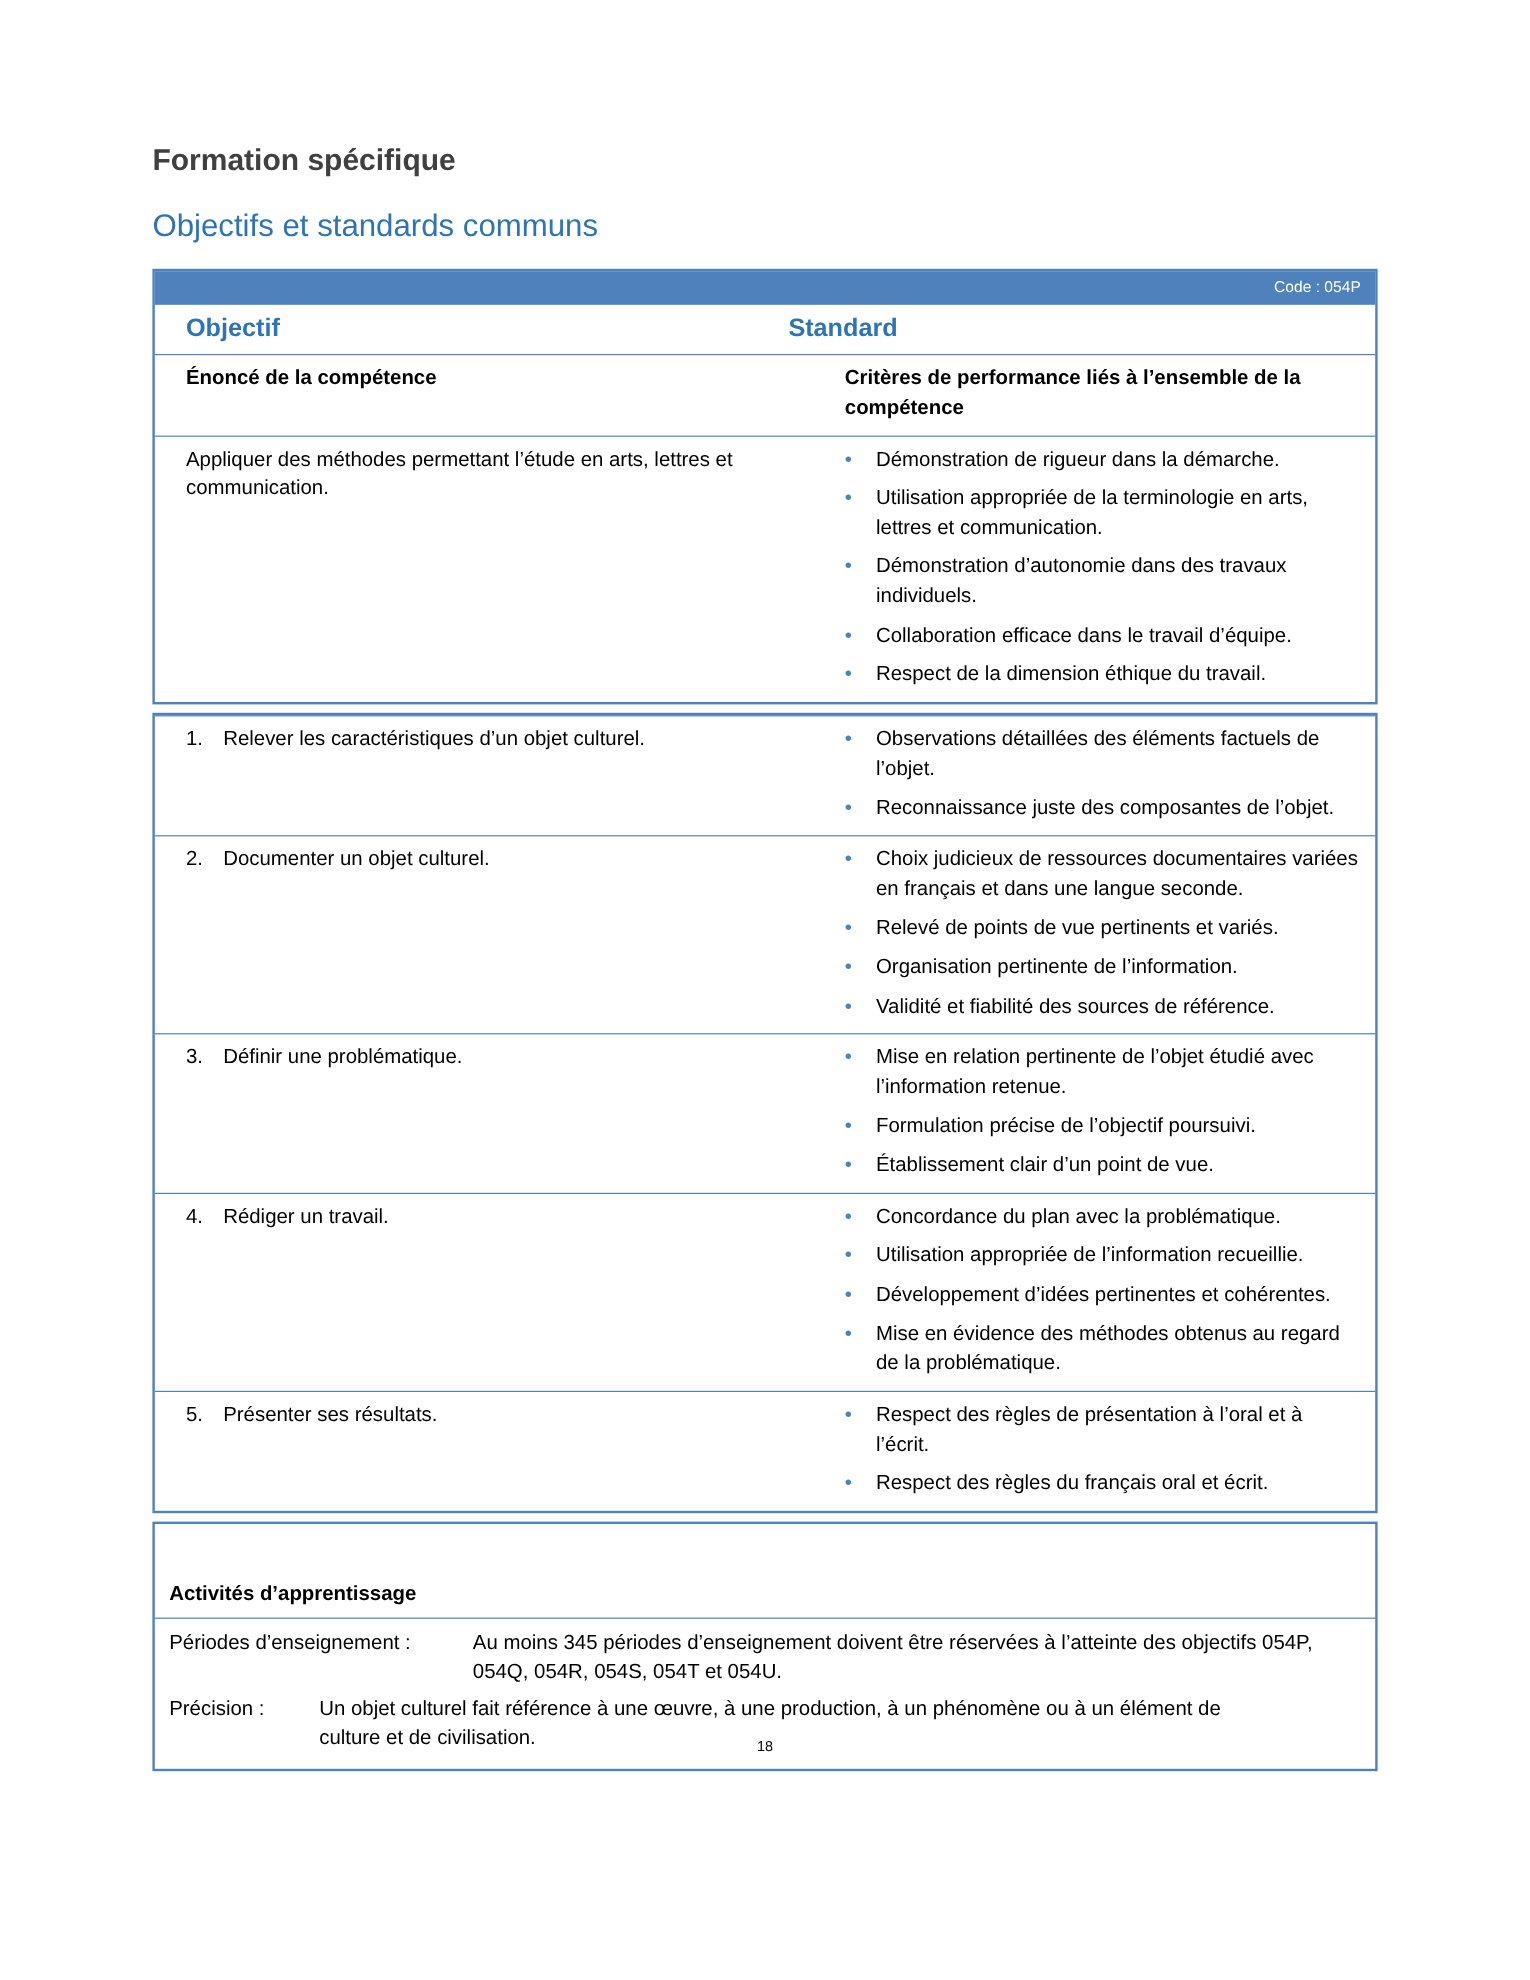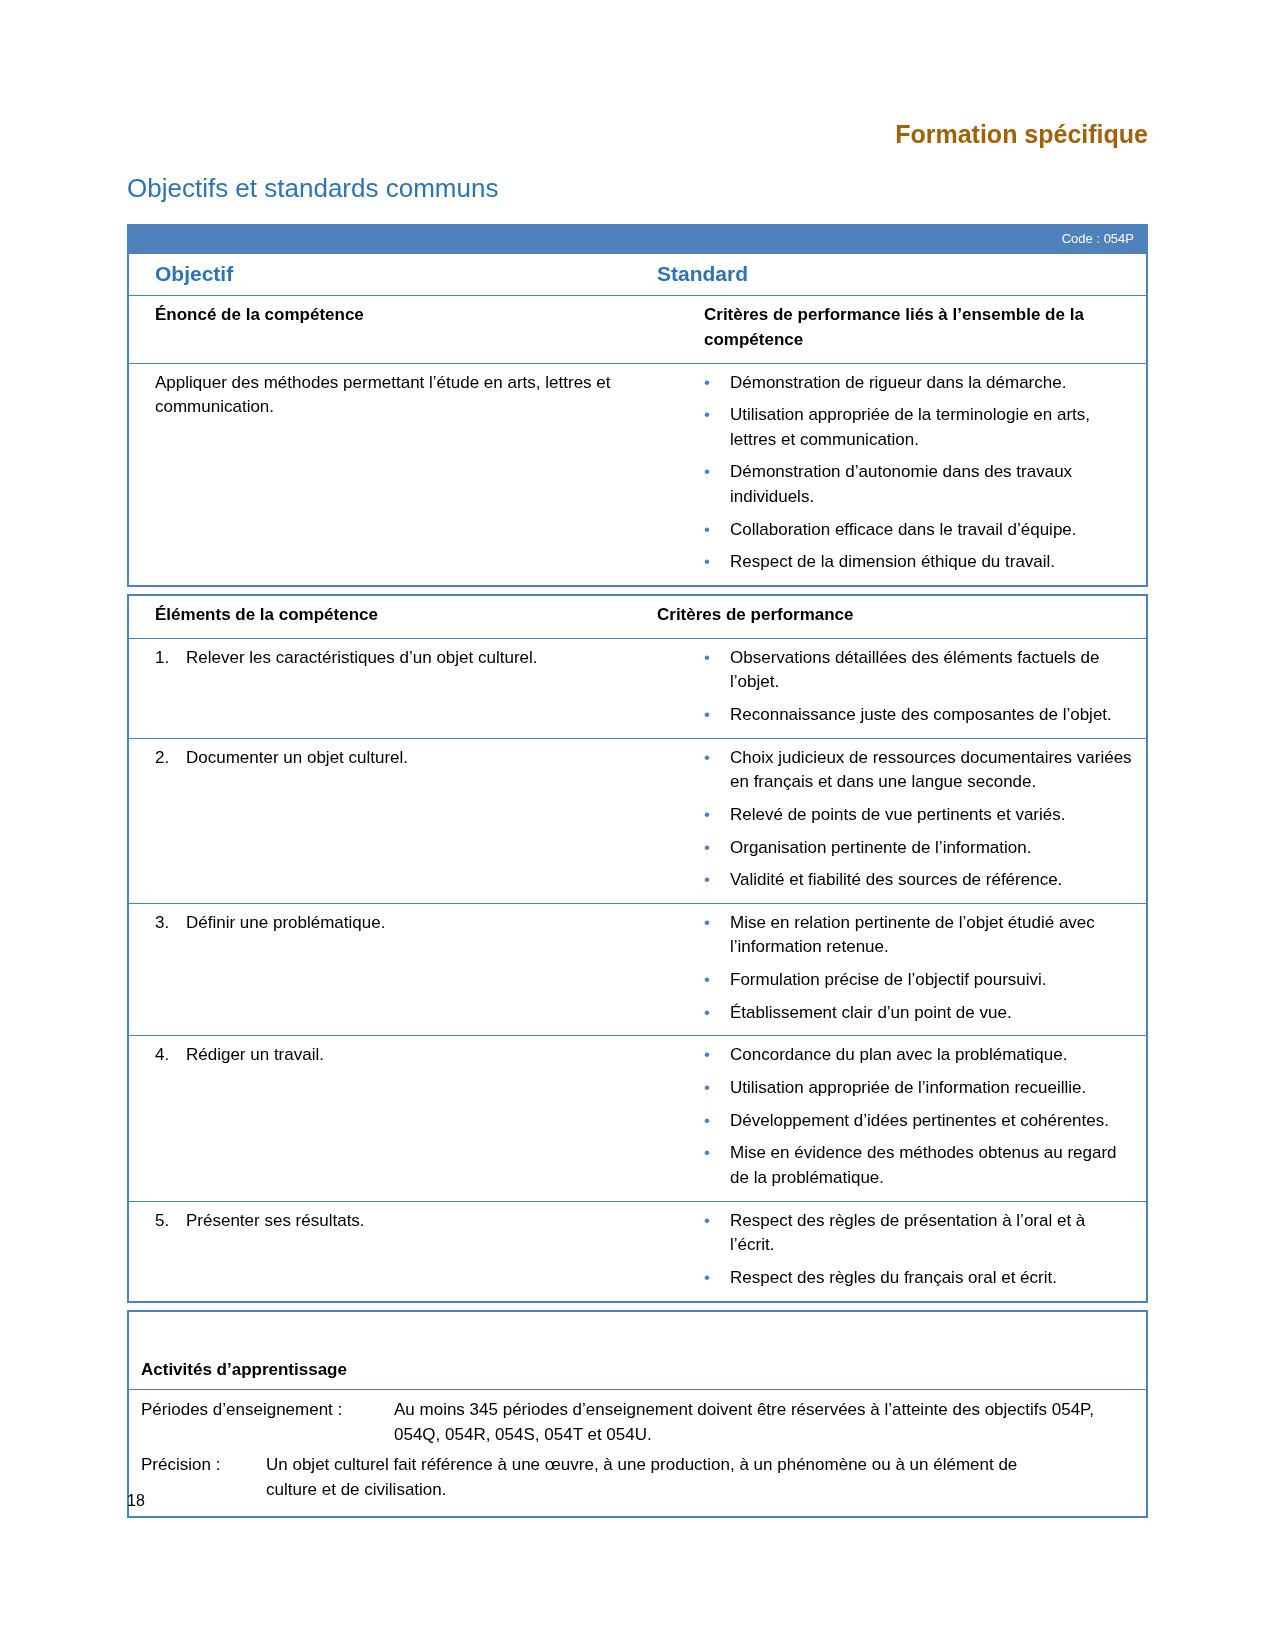--- a/index.html
+++ b/index.html
@@ -14,23 +14,22 @@
   }
   .content {
     position: absolute;
     left: 127px;
     top: 120px;
     width: 1021px;
   }
   .title {
     font-size: 25px;
     font-weight: 700;
-    color: #a16207;
+    color: #404040;
     margin: 0 0 24px 0;
-    text-align: right;
   }
   .subtitle {
     font-size: 26px;
     font-weight: 400;
     color: #2E74B5;
     margin: 0 0 20px 0;
   }
   .tbl {
     border: 2px solid #4F81BD;
     font-size: 17px;
@@ -74,25 +73,25 @@
   .act-body { border-top: 1.5px solid #4F81BD; padding: 5px 0 10px 0; }
   .act-row { display: flex; padding: 3px 12px 3px 12px; }
   .act-label { flex: none; }
   .act-label.w1 { width: 253px; }
   .act-label.w2 { width: 125px; }
   .act-text { flex: 1; }
   .act-text.t1 { max-width: 745px; }
   .act-text.t2 { max-width: 778px; }
   .page-number {
     position: absolute;
-    top: 1492px;
+    top: 1448px;
     left: 127px;
     width: 1021px;
-    text-align: left;
-    font-size: 16px;
+    text-align: center;
+    font-size: 12px;
   }
 </style>
 </head>
 <body>
 
 <div class="content">
 
   <h1 class="title">Formation spécifique</h1>
   <h2 class="subtitle">Objectifs et standards communs</h2>
 
@@ -146,24 +145,20 @@
               <span class="btext">Respect de la dimension éthique du travail.</span>
             </li>
           </ul>
       </div>
     </div>
 
   </div>
 
   <div class="tbl">
 
-    <div class="row">
-      <div class="cell-l bold">Éléments de la compétence</div>
-      <div class="cell-r bold">Critères de performance</div>
-    </div>
 
     <div>
 
         <div class="row hline">
           <div class="cell-l">
             <div class="numline">
               <span class="num">1.</span>
               <span class="ltext">Relever les caractéristiques d’un objet culturel.</span>
             </div>
           </div>

